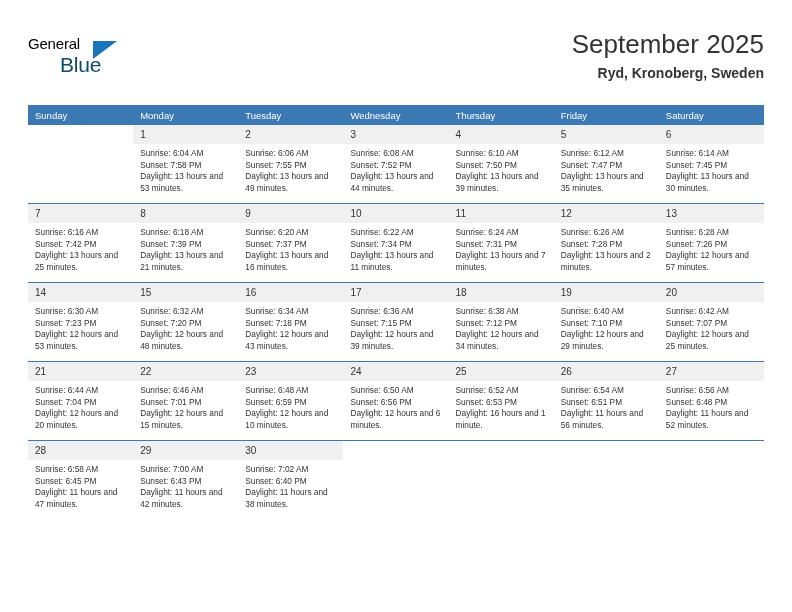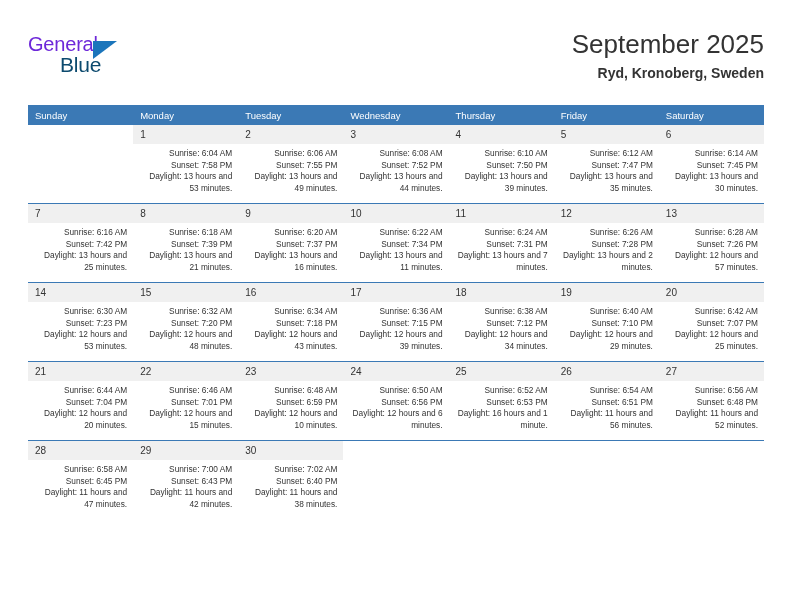--- a/index.html
+++ b/index.html
@@ -35,22 +35,22 @@
     position: absolute;
     left: 0;
     top: 4px;
     width: 120px;
     height: 50px;
   }
   .logo-general {
     position: absolute;
     left: 0;
     top: 0;
-    font-size: 20px;
-    color: #6d28d9;
+    font-size: 15px;
+    color: #000000;
     letter-spacing: -0.2px;
     line-height: 24px;
   }
   .logo-blue {
     position: absolute;
     left: 32px;
     top: 21px;
     font-size: 21px;
     color: #0c4a6e;
     letter-spacing: -0.2px;
@@ -132,21 +132,20 @@
   }
   .daynum.empty {
     background: #ffffff;
   }
 
   .cell-body {
     padding: 4px 6px 0 7px;
     font-size: 8.3px;
     line-height: 11.6px;
     color: #333333;
-    text-align: right;
   }
   .cell-body div {
     white-space: nowrap;
   }
   .cell-body .daylight {
     white-space: normal;
   }
 </style>
 </head>
 <body>

